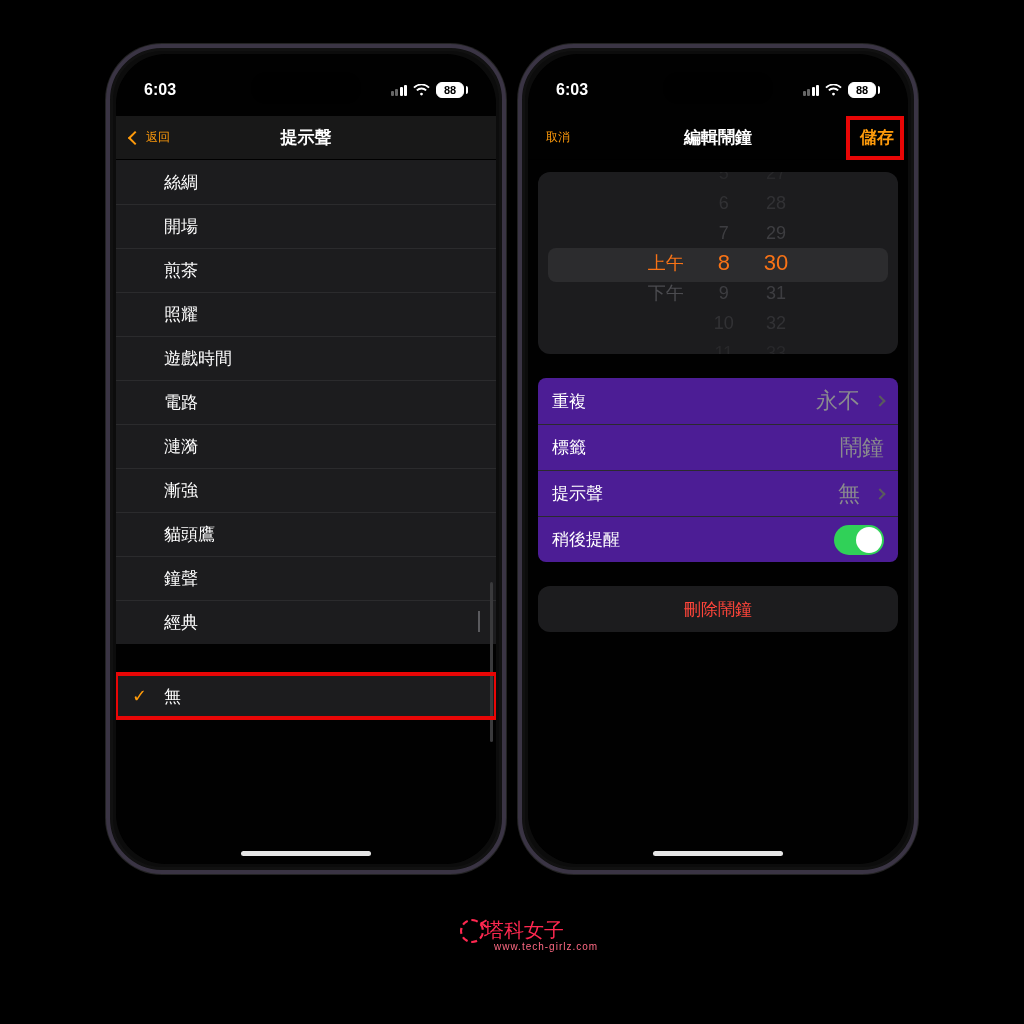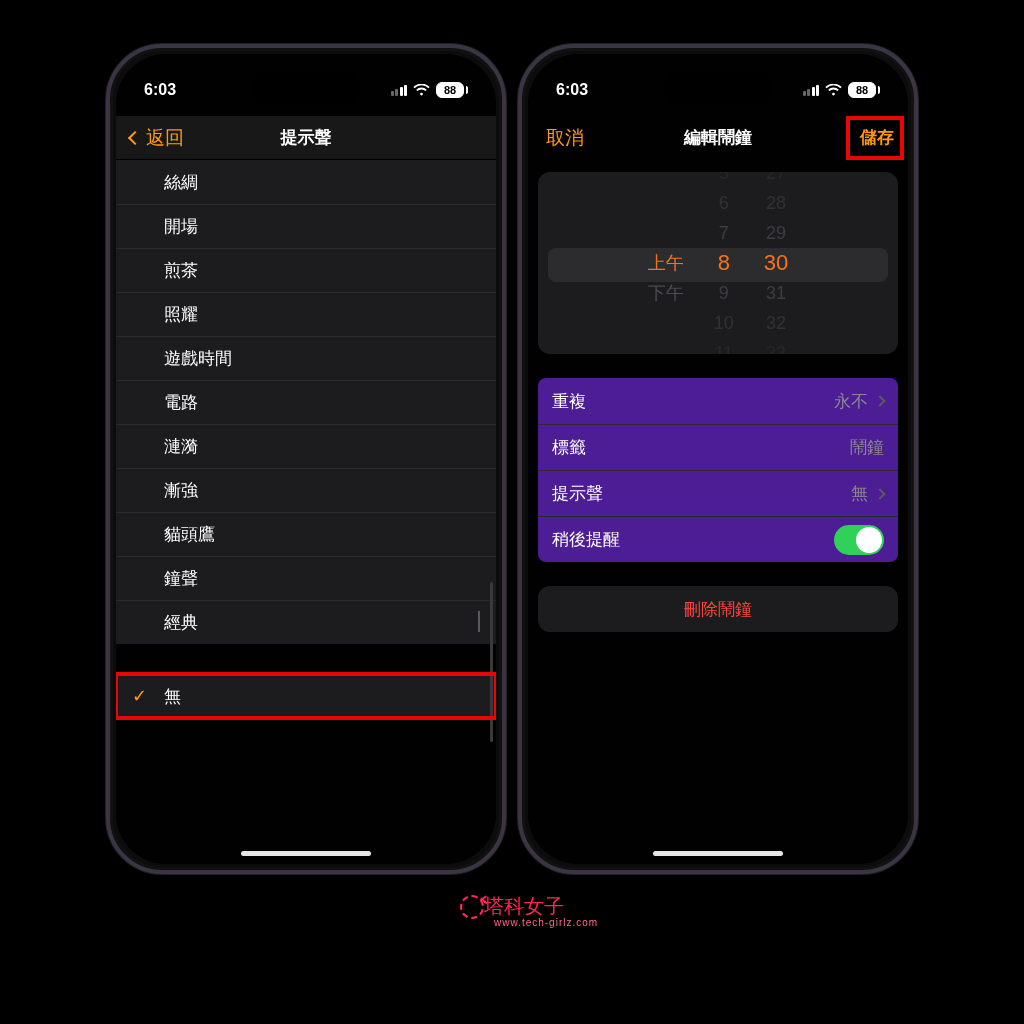--- a/index.html
+++ b/index.html
@@ -67,21 +67,21 @@
 
   .navbar {
     margin-top: 62px;
     height: 44px;
     background: #181818;
     display: flex; align-items: center; justify-content: center;
     position: relative;
     border-bottom: 1px solid #000;
   }
   .nav-title { color: #fff; font-size: 17px; font-weight: 600; }
-  .nav-left { position:absolute; left:14px; display:flex; align-items:center; gap:2px; color:#ff9b0b; font-size:19px;}
+  .nav-left { position:absolute; left:14px; display:flex; align-items:center; gap:2px; color:#ff9b0b; font-size:12px;}
   .nav-right { position:absolute; right:14px; color:#ff9b0b; font-size:17px; font-weight:600;}
   .chev-left { width:10px;height:10px;border-left:2.5px solid #ff9b0b;border-bottom:2.5px solid #ff9b0b; transform:rotate(45deg); margin-right:4px;}
 
   .content { padding: 0 0 0 0; }
 
   
   .list { background:#1c1c1e; margin: 0; }
   .row {
     display:flex; align-items:center; height:44px;
     padding: 0 16px 0 48px;
@@ -109,30 +109,30 @@
   .pcol{display:flex;flex-direction:column;align-items:center;gap:6px;font-variant-numeric:tabular-nums;}
   .pcol span{color:#4c4c50;font-size:18px;line-height:24px;}
   .pcol span.sel{color:#f97316;font-size:22px;}
   .pcol.ampm span{font-size:18px;}
   .picker-sel-band{position:absolute;left:10px;right:10px;top:76px;height:34px;background:#2c2c2e;border-radius:8px;z-index:0;}
   .picker-cols{position:relative;z-index:1;}
 
   .settings { background:#4c1d95; margin:24px 10px 0; border-radius:8px; }
   .srow{display:flex;align-items:center;height:46px;padding:0 14px;color:#fff;font-size:17px;border-top:0.5px solid #2b2b2d;}
   .srow:first-child{border-top:none;}
-  .srow .val{margin-left:auto;color:#8a8a8e;font-size:17px;display:flex;align-items:center;gap:8px;}
+  .srow .val{margin-left:auto;color:#8a8a8e;font-size:22px;display:flex;align-items:center;gap:16px;}
   .toggle{margin-left:auto;width:50px;height:30px;border-radius:15px;background:#30d158;position:relative;}
   .toggle::after{content:"";position:absolute;right:2px;top:2px;width:26px;height:26px;background:#fff;border-radius:50%;}
 
   .delete-block{background:#1c1c1e;margin:24px 10px 0;border-radius:12px;height:46px;display:flex;align-items:center;justify-content:center;color:#ff453a;font-size:17px;}
 
   .home-ind{position:absolute;bottom:8px;left:50%;transform:translateX(-50%);width:130px;height:5px;background:#fff;border-radius:3px;opacity:.9;}
 
   .watermark{
-    position:absolute; bottom:104px; left:50%; transform:translateX(-50%);
+    position:absolute; bottom:80px; left:50%; transform:translateX(-50%);
     display:flex; align-items:center; gap:0; color:#ff2850; z-index:30;
     font-size:20px; font-weight:500;
   }
   .watermark .sub{position:absolute;top:24px;left:34px;color:#ff6a84;font-size:10px;letter-spacing:1px;white-space:nowrap;}
   .wm-icon{width:24px;height:24px;border:2px dashed #ff2850;border-radius:50%;position:relative;}
   .wm-icon::after{content:"";position:absolute;right:-6px;top:3px;width:8px;height:2px;background:#ff2850;transform:rotate(40deg);}
   .wm-icon::before{content:"";position:absolute;right:-5px;top:0px;width:7px;height:2px;background:#ff2850;transform:rotate(-30deg);}
 </style>
 </head>
 <body>

